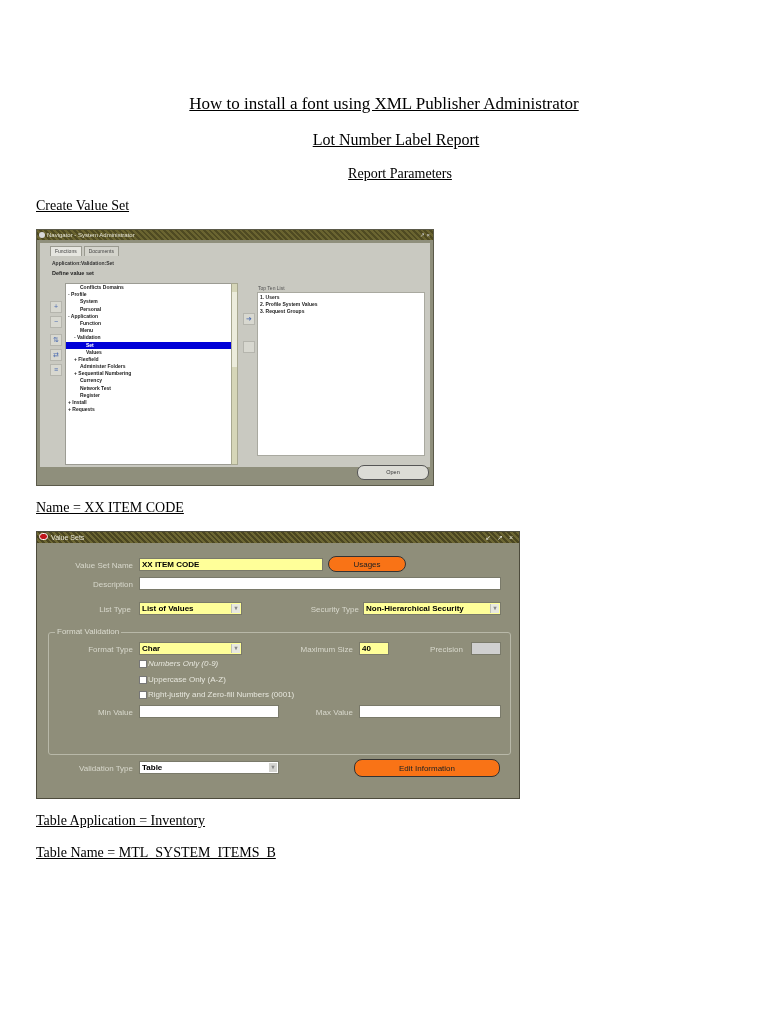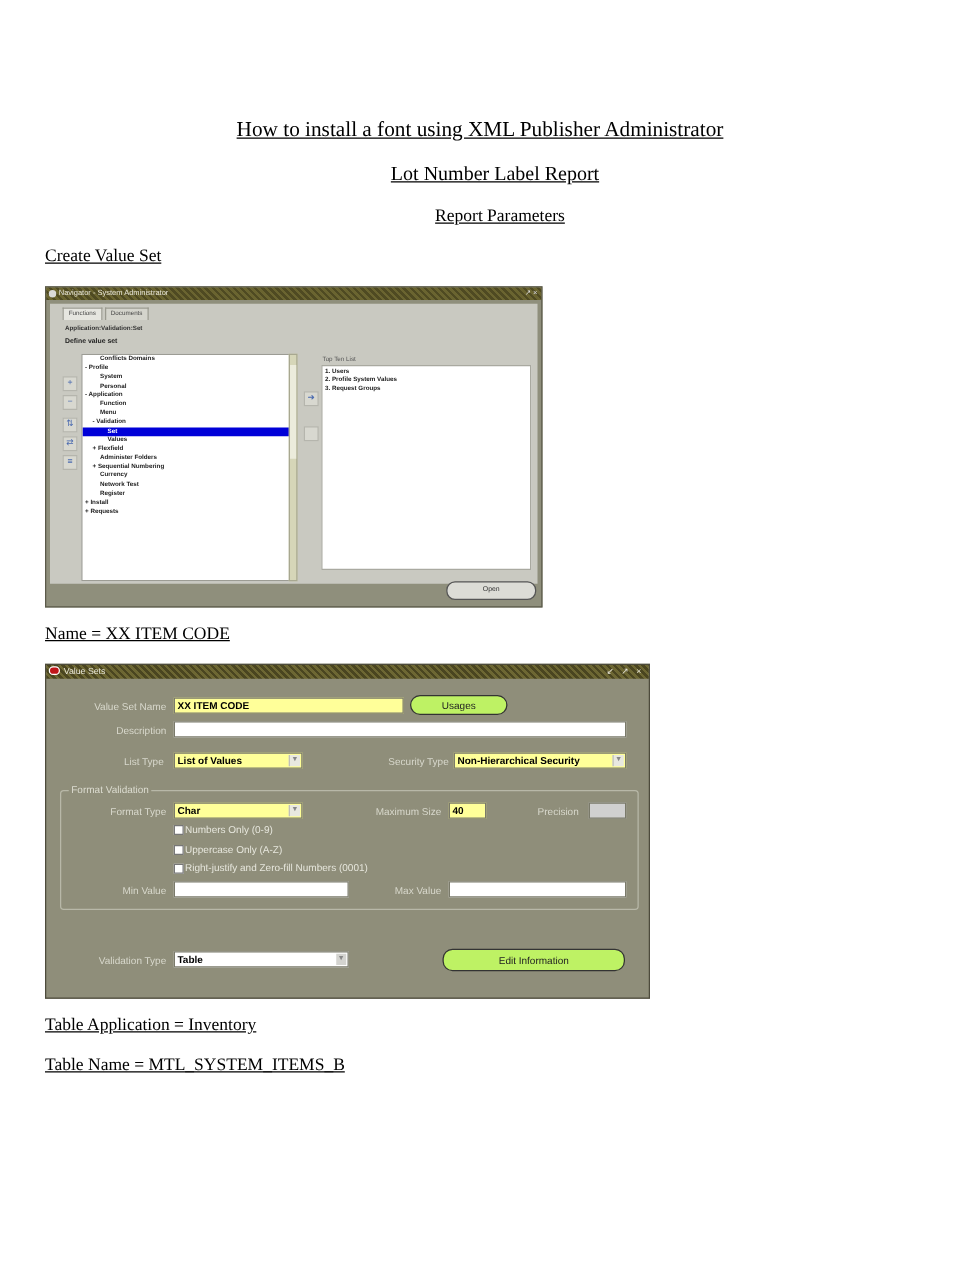--- a/index.html
+++ b/index.html
@@ -39,21 +39,21 @@
   .vs { position:absolute; left:36px; top:531px; width:484px; height:268px; background:#8f8e7a; border:1px solid #4d4b3c; box-sizing:border-box; font-family:"Liberation Sans", sans-serif; }
   .vs-title { height:11px; background:repeating-linear-gradient(45deg,#4a4520 0 2px,#6d6733 2px 4px); color:#e8e6d8; font-size:7px; line-height:11px; padding-left:14px; position:relative; }
   .vs-title .oicon { position:absolute; left:2px; top:1px; width:9px; height:7px; border:1.5px solid #fff; border-radius:4px; background:#c0161a; box-sizing:border-box; }
   .vs-title .ctl { position:absolute; right:4px; top:0; font-size:7px; color:#e8e6d8; letter-spacing:2px; }
   .lbl { position:absolute; font-size:8px; color:#d8d8cc; text-align:right; white-space:nowrap; }
   .field { position:absolute; height:13px; box-sizing:border-box; border:1px solid #7a7a6a; font-size:8px; font-weight:bold; line-height:12px; padding-left:2px; color:#000; white-space:nowrap; overflow:hidden; }
   .yellow { background:#ffff99; }
   .white { background:#ffffff; }
   .grey { background:#d0d0d0; }
   .dd { position:absolute; right:1px; top:1px; width:8px; height:9px; background:#e8e8e0; border-left:1px solid #c0c0b8; font-size:6px; line-height:9px; text-align:center; color:#888; }
-  .pill { position:absolute; height:16px; border:1px solid #333; border-radius:8px; background:#bef264; font-size:8px; text-align:center; line-height:15px; color:#222; box-sizing:border-box; }
+  .pill { position:absolute; height:16px; border:1px solid #333; border-radius:8px; background:#f97316; font-size:8px; text-align:center; line-height:15px; color:#222; box-sizing:border-box; }
   .group { position:absolute; border:1px solid #b8b8a8; border-radius:3px; box-sizing:border-box; }
   .group-title { position:absolute; top:-6px; left:6px; background:#8f8e7a; padding:0 2px; font-size:8px; color:#dcdcd0; }
   .chk { position:absolute; font-size:8px; color:#e6e6dc; white-space:nowrap; }
   .chk .box { display:inline-block; width:6px; height:6px; background:#fff; border:1px solid #777; vertical-align:middle; margin-right:1px; }
 </style>
 </head>
 <body>
 
 <div class="serif h1" style="top:94px;">How to install a font using XML Publisher Administrator</div>
 <div class="serif h2" style="top:131px;padding-left:12px;">Lot Number Label Report</div>
@@ -141,35 +141,35 @@
   <div class="field yellow" style="left:102px; top:70px; width:103px;">
     <span>List of Values</span>
     <span class="dd">▾</span>
   </div>
   <div class="lbl" style="left:240px; width:82px; top:73px;">Security Type</div>
   <div class="field yellow" style="left:326px; top:70px; width:138px;">
     <span>Non-Hierarchical Security</span>
     <span class="dd">▾</span>
   </div>
 
-  <div class="group" style="left:11px; top:100px; width:463px; height:96px;">
+  <div class="group" style="left:11px; top:100px; width:463px; height:123px;">
     <div class="group-title">Format Validation</div>
   </div>
 
   <div class="lbl" style="left:20px; width:76px; top:113px;">Format Type</div>
   <div class="field yellow" style="left:102px; top:110px; width:103px;">
     <span>Char</span>
     <span class="dd">▾</span>
   </div>
   <div class="lbl" style="left:240px; width:76px; top:113px;">Maximum Size</div>
   <div class="field yellow" style="left:322px; top:110px; width:30px;">40</div>
   <div class="lbl" style="left:370px; width:56px; top:113px;">Precision</div>
   <div class="field grey" style="left:434px; top:110px; width:30px;"></div>
 
-  <div class="chk" style="left:102px; top:127px;">
+  <div class="chk" style="left:102px; top:127px;font-style:italic;">
     <span class="box"></span><span>Numbers Only (0-9)</span>
   </div>
   <div class="chk" style="left:102px; top:143px;">
     <span class="box"></span><span>Uppercase Only (A-Z)</span>
   </div>
   <div class="chk" style="left:102px; top:158px;">
     <span class="box"></span><span>Right-justify and Zero-fill Numbers (0001)</span>
   </div>
 
   <div class="lbl" style="left:20px; width:76px; top:176px;">Min Value</div>

